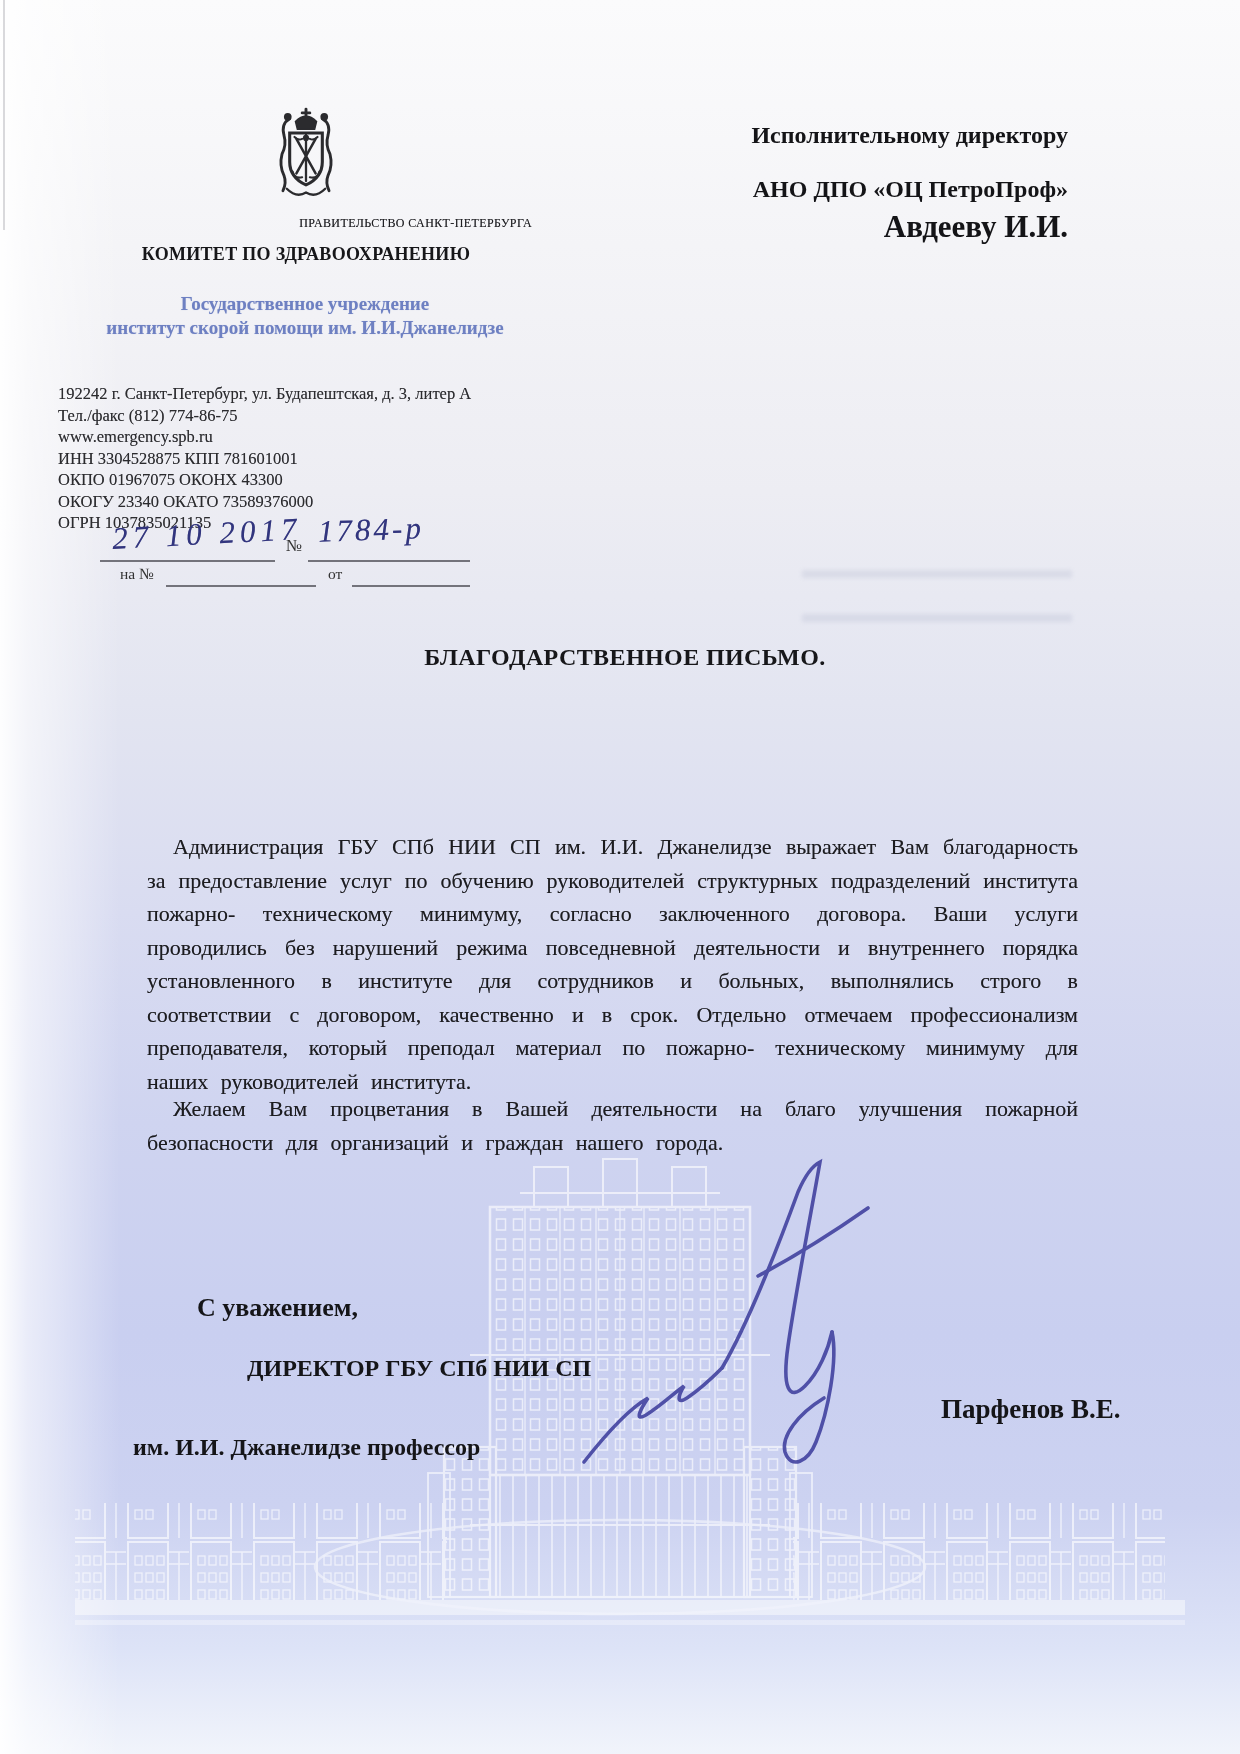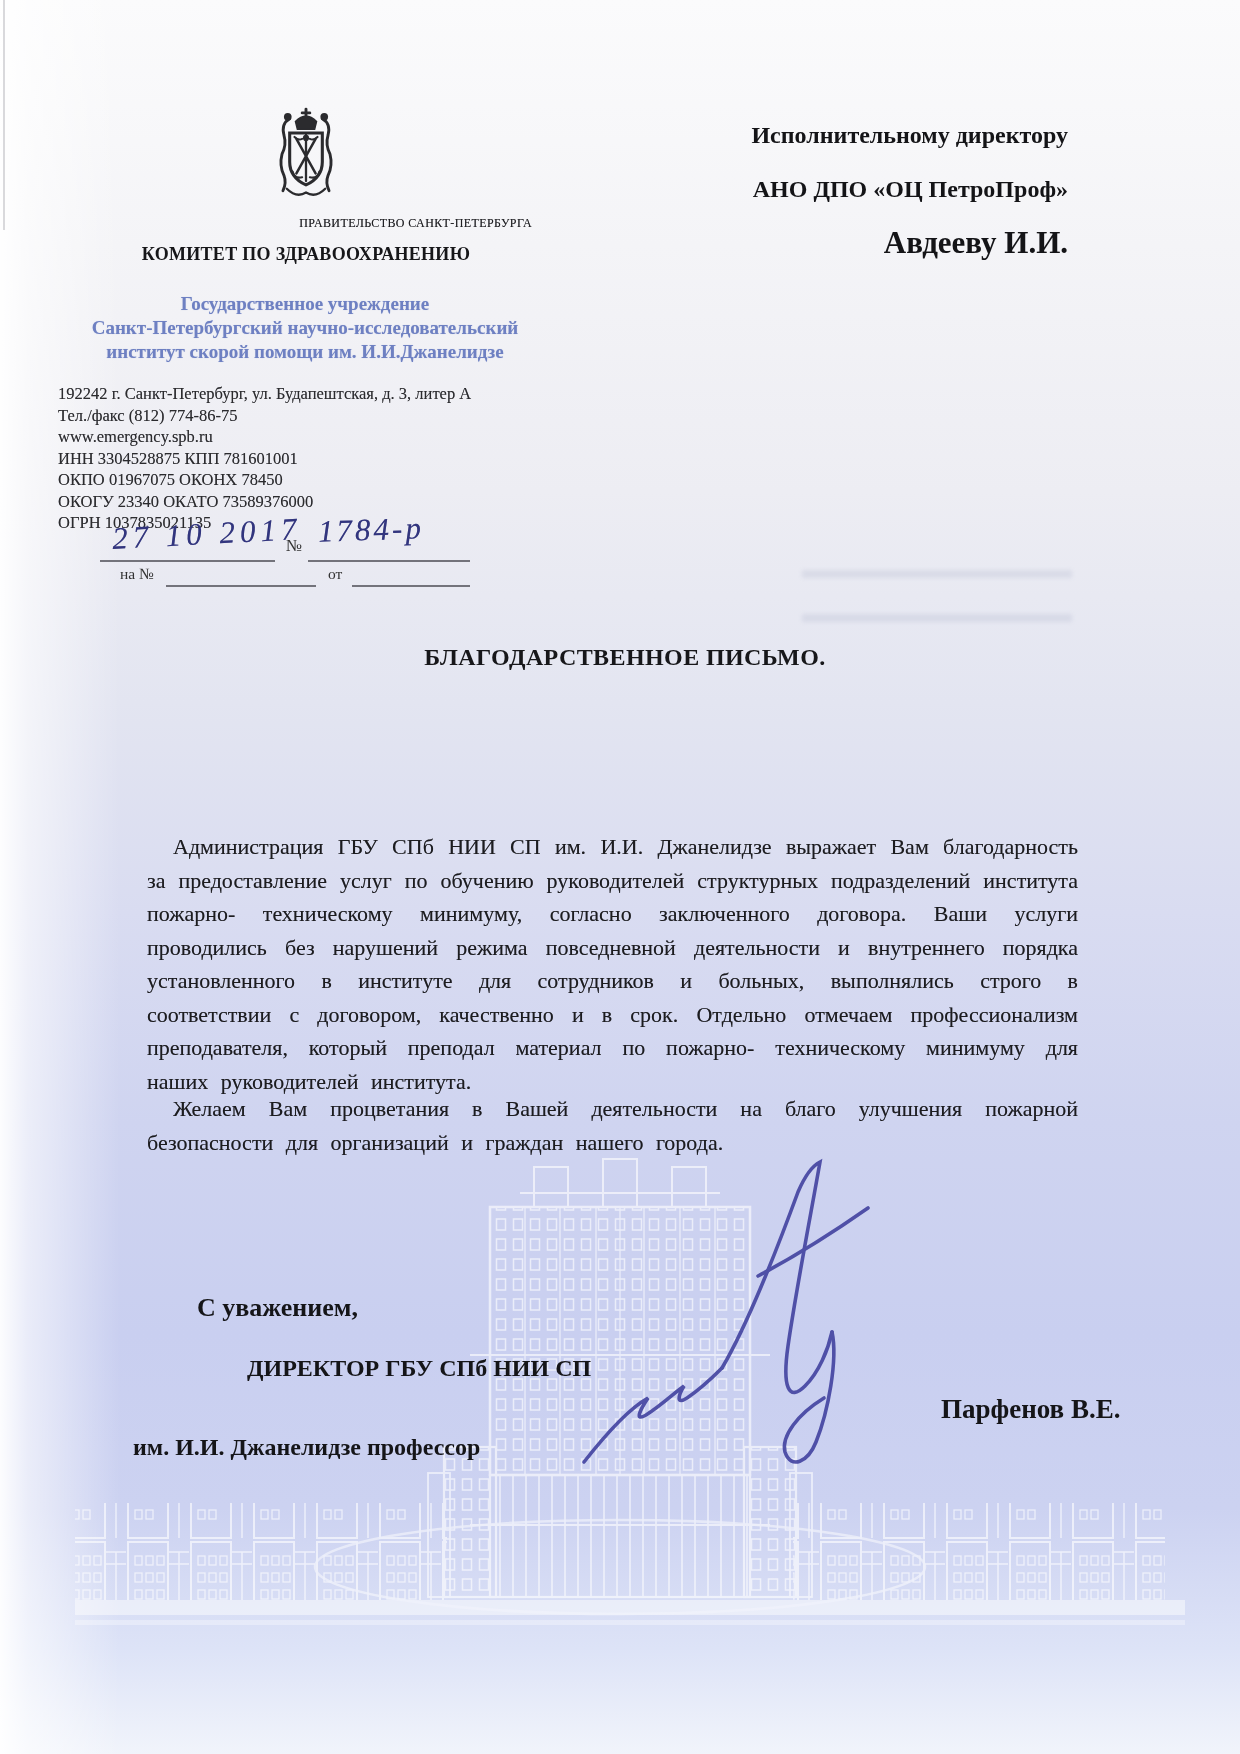--- a/index.html
+++ b/index.html
@@ -40,21 +40,21 @@
   .u2{left:308px;top:560px;width:162px;}
   .u3{left:166px;top:585px;width:150px;}
   .u4{left:352px;top:585px;width:118px;}
   .ref2a{position:absolute;left:120px;top:565px;font-size:15.5px;color:#333;}
   .ref2b{position:absolute;left:328px;top:565px;font-size:15.5px;color:#333;}
 
   
   .recipient{position:absolute;right:172px;top:122px;text-align:right;color:#141417;}
   .recipient .r1{font-size:24px;font-weight:bold;}
   .recipient .r2{font-size:24px;font-weight:bold;margin-top:27px;}
-  .recipient .r3{font-size:31px;font-weight:bold;margin-top:22px;}
+  .recipient .r3{font-size:31px;font-weight:bold;margin-top:6px;}
 
   
   .title{position:absolute;left:0;top:644px;width:1250px;text-align:center;
        font-size:24px;font-weight:bold;color:#17171a;letter-spacing:.4px;}
   .para{position:absolute;left:147px;width:931px;
        font-size:22px;line-height:33.5px;color:#1c1c1f;
        text-align:justify;text-indent:26px;word-spacing:7px;
        text-shadow:0 0 .4px rgba(25,25,35,.45);}
   .p1{top:830px;}
   .p2{top:1092px;}
@@ -95,30 +95,29 @@
       <circle cx="50" cy="33" r="3.2" fill="#2b2b2e" stroke="none"></circle>
       <path d="M30 86 Q40 96 50 90 Q60 96 70 86" stroke-width="2.4"></path>
     </g>
   </svg>
 
   <div class="gov">ПРАВИТЕЛЬСТВО САНКТ-ПЕТЕРБУРГА</div>
   <div class="committee">КОМИТЕТ ПО ЗДРАВООХРАНЕНИЮ</div>
 
   <div class="inst">
     <div>Государственное учреждение</div>
-    <div>Санкт-Петербургский научно-исследовательский</div>
     <div>институт скорой помощи им. И.И.Джанелидзе</div>
   </div>
 
   <div class="addr">
     <div>192242 г. Санкт-Петербург, ул. Будапештская, д. 3, литер А</div>
     <div>Тел./факс (812) 774-86-75</div>
     <div>www.emergency.spb.ru</div>
     <div>ИНН 3304528875 КПП 781601001</div>
-    <div>ОКПО 01967075 ОКОНХ 78450</div>
+    <div>ОКПО 01967075 ОКОНХ 43300</div>
     <div>ОКОГУ 23340 ОКАТО 73589376000</div>
     <div>ОГРН 1037835021135</div>
   </div>
 
   <div class="hw hw-date">27 10 2017</div>
   <div class="num-sign">№</div>
   <div class="hw hw-num">1784-р</div>
   <div class="uline u1"></div>
   <div class="uline u2"></div>
   <div class="ref2a">на №</div>

